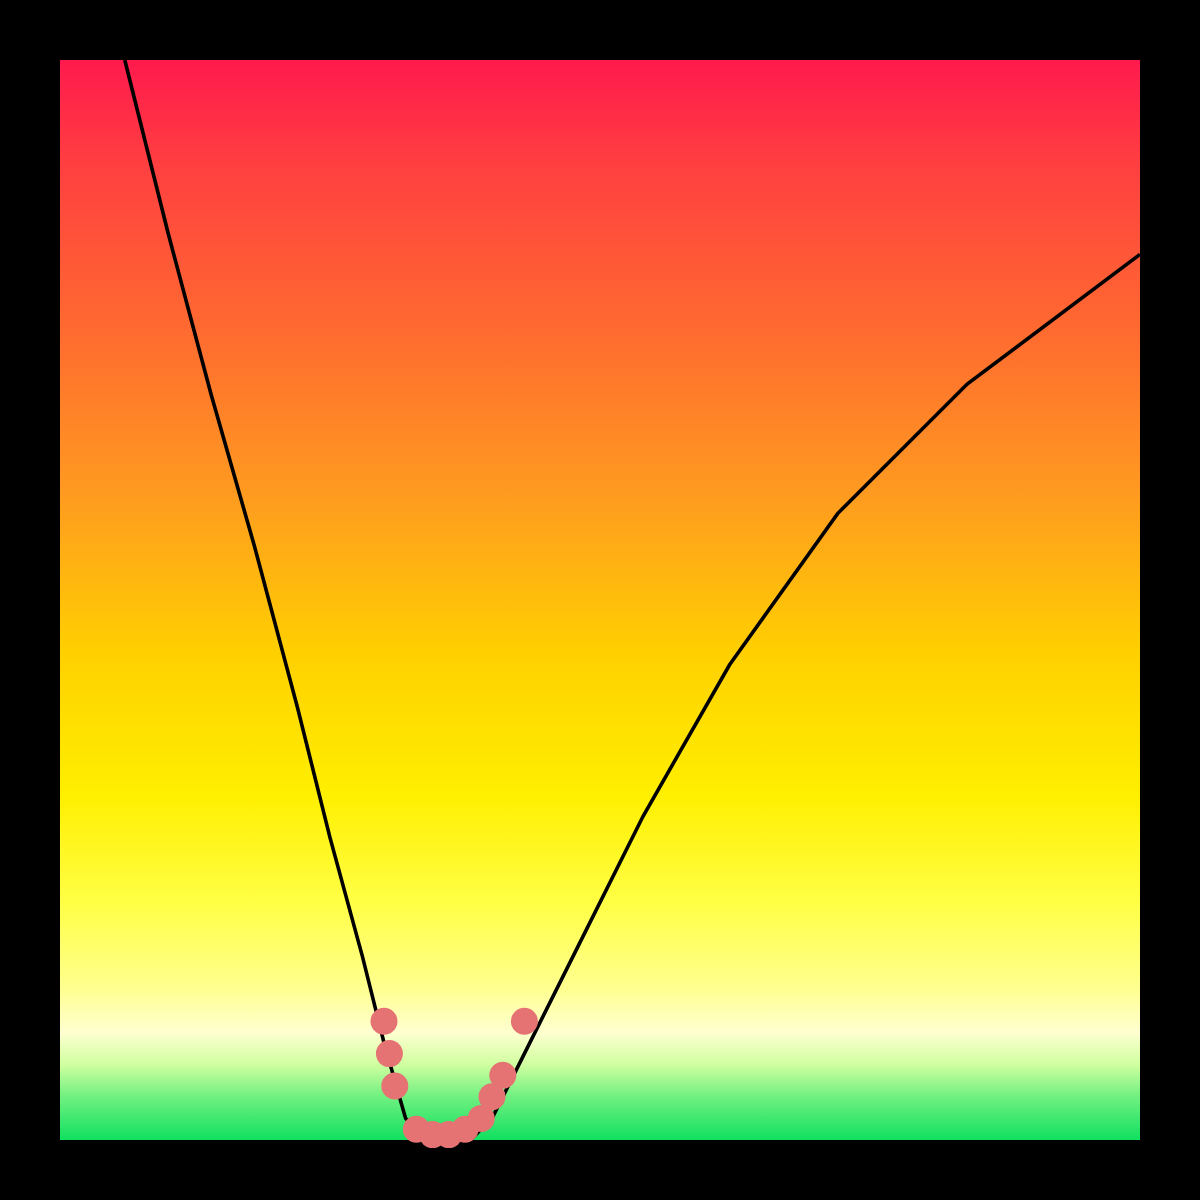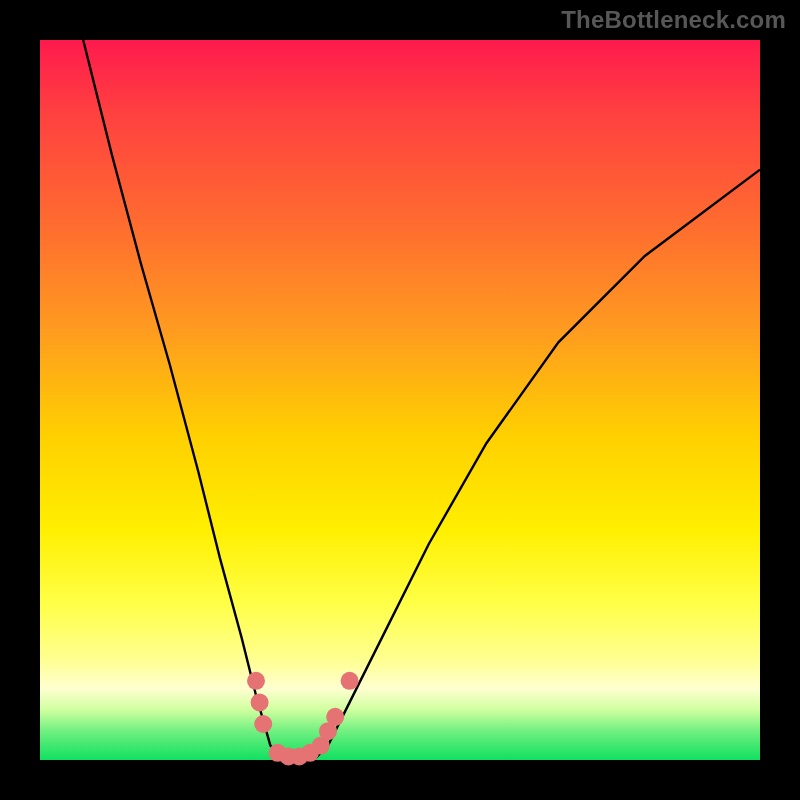--- a/index.html
+++ b/index.html
@@ -72,14 +72,13 @@
           <circle cx="248.4" cy="716.4" r="9" fill="#e57373"></circle>
           <circle cx="259.2" cy="716.4" r="9" fill="#e57373"></circle>
           <circle cx="270.0" cy="712.8" r="9" fill="#e57373"></circle>
           <circle cx="280.8" cy="705.6" r="9" fill="#e57373"></circle>
           <circle cx="288.0" cy="691.2" r="9" fill="#e57373"></circle>
           <circle cx="295.2" cy="676.8" r="9" fill="#e57373"></circle>
           <circle cx="309.6" cy="640.8" r="9" fill="#e57373"></circle>
         </g>
     </svg>
   </div>
-  <div class="watermark">TheBottleneck.com</div>
 </div>
 
 </body></html>

